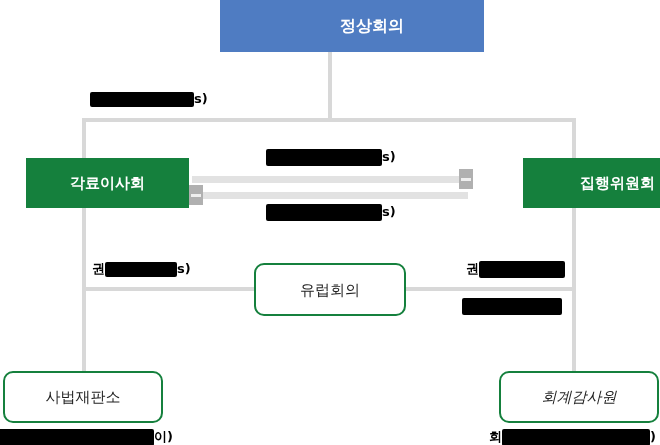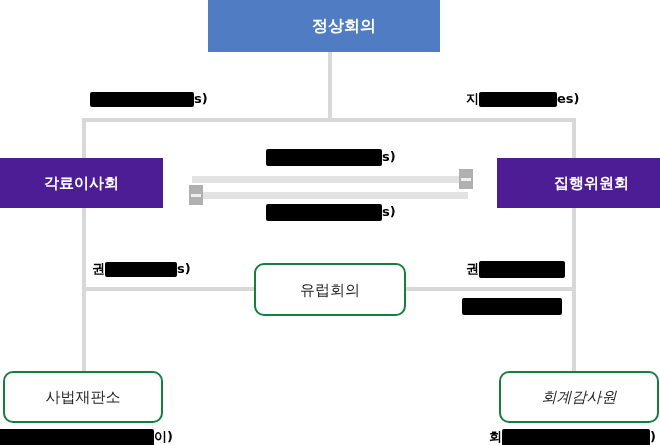--- a/index.html
+++ b/index.html
@@ -61,24 +61,25 @@
     text-align: center;
     line-height: 1.2;
   }
   .node-top {
     background: #4f7cc2;
     color: #ffffff;
     font-size: 16px;
     font-weight: bold;
   }
   .node-side {
-    background: #4c1d95;
+    background: #15803d;
     color: #ffffff;
     font-size: 15px;
     font-weight: bold;
+    margin-left: 26px;
   }
   .node-plain {
     background: #ffffff;
     color: #222222;
     font-size: 15px;
     border: 2px solid #15803d;
     border-radius: 10px;
   }
 
   
@@ -116,21 +117,21 @@
 
   <div class="line line-h" style="left:82px; top:287px; width:172px;"></div>
   <div class="line line-h" style="left:406px; top:287px; width:170px;"></div>
 
   <div class="arrow-shaft" style="left:192px; top:176px; width:272px;"></div>
   <div class="arrow-head" style="left:459px; top:169px;"></div>
 
   <div class="arrow-shaft" style="left:196px; top:192px; width:272px;"></div>
   <div class="arrow-head" style="left:189px; top:185px;"></div>
 
-  <div class="node node-top" style="left:208px; top:0px; width:232px; height:52px;padding-left:40px;">
+  <div class="node node-top" style="left:220px; top:0px; width:264px; height:52px;padding-left:40px;">
     <span>정상회의</span>
   </div>
 
   <div class="node node-side" style="left:0px; top:158px; width:163px; height:50px;">
     <span>각료이사회</span>
   </div>
 
   <div class="node node-side" style="left:497px; top:158px; width:189px; height:50px;">
     <span>집행위원회</span>
   </div>
@@ -144,23 +145,20 @@
   </div>
 
   <div class="node node-plain" style="left:499px; top:371px; width:160px; height:52px;font-style:italic;">
     <span>회계감사원</span>
   </div>
 
   <div class="edge-label" style="left:90px; top:90px;">
     <span></span><span class="redacted" style="width:104px;"></span><span>s)</span>
   </div>
 
-  <div class="edge-label" style="left:466px; top:90px;">
-    <span>지</span><span class="redacted" style="width:78px;"></span><span>es)</span>
-  </div>
 
   <div class="edge-label" style="left:266px; top:148px;">
     <span></span><span class="redacted tall" style="width:116px;"></span><span>s)</span>
   </div>
 
   <div class="edge-label" style="left:266px; top:203px;">
     <span></span><span class="redacted tall" style="width:116px;"></span><span>s)</span>
   </div>
 
   <div class="edge-label" style="left:92px; top:260px;">

